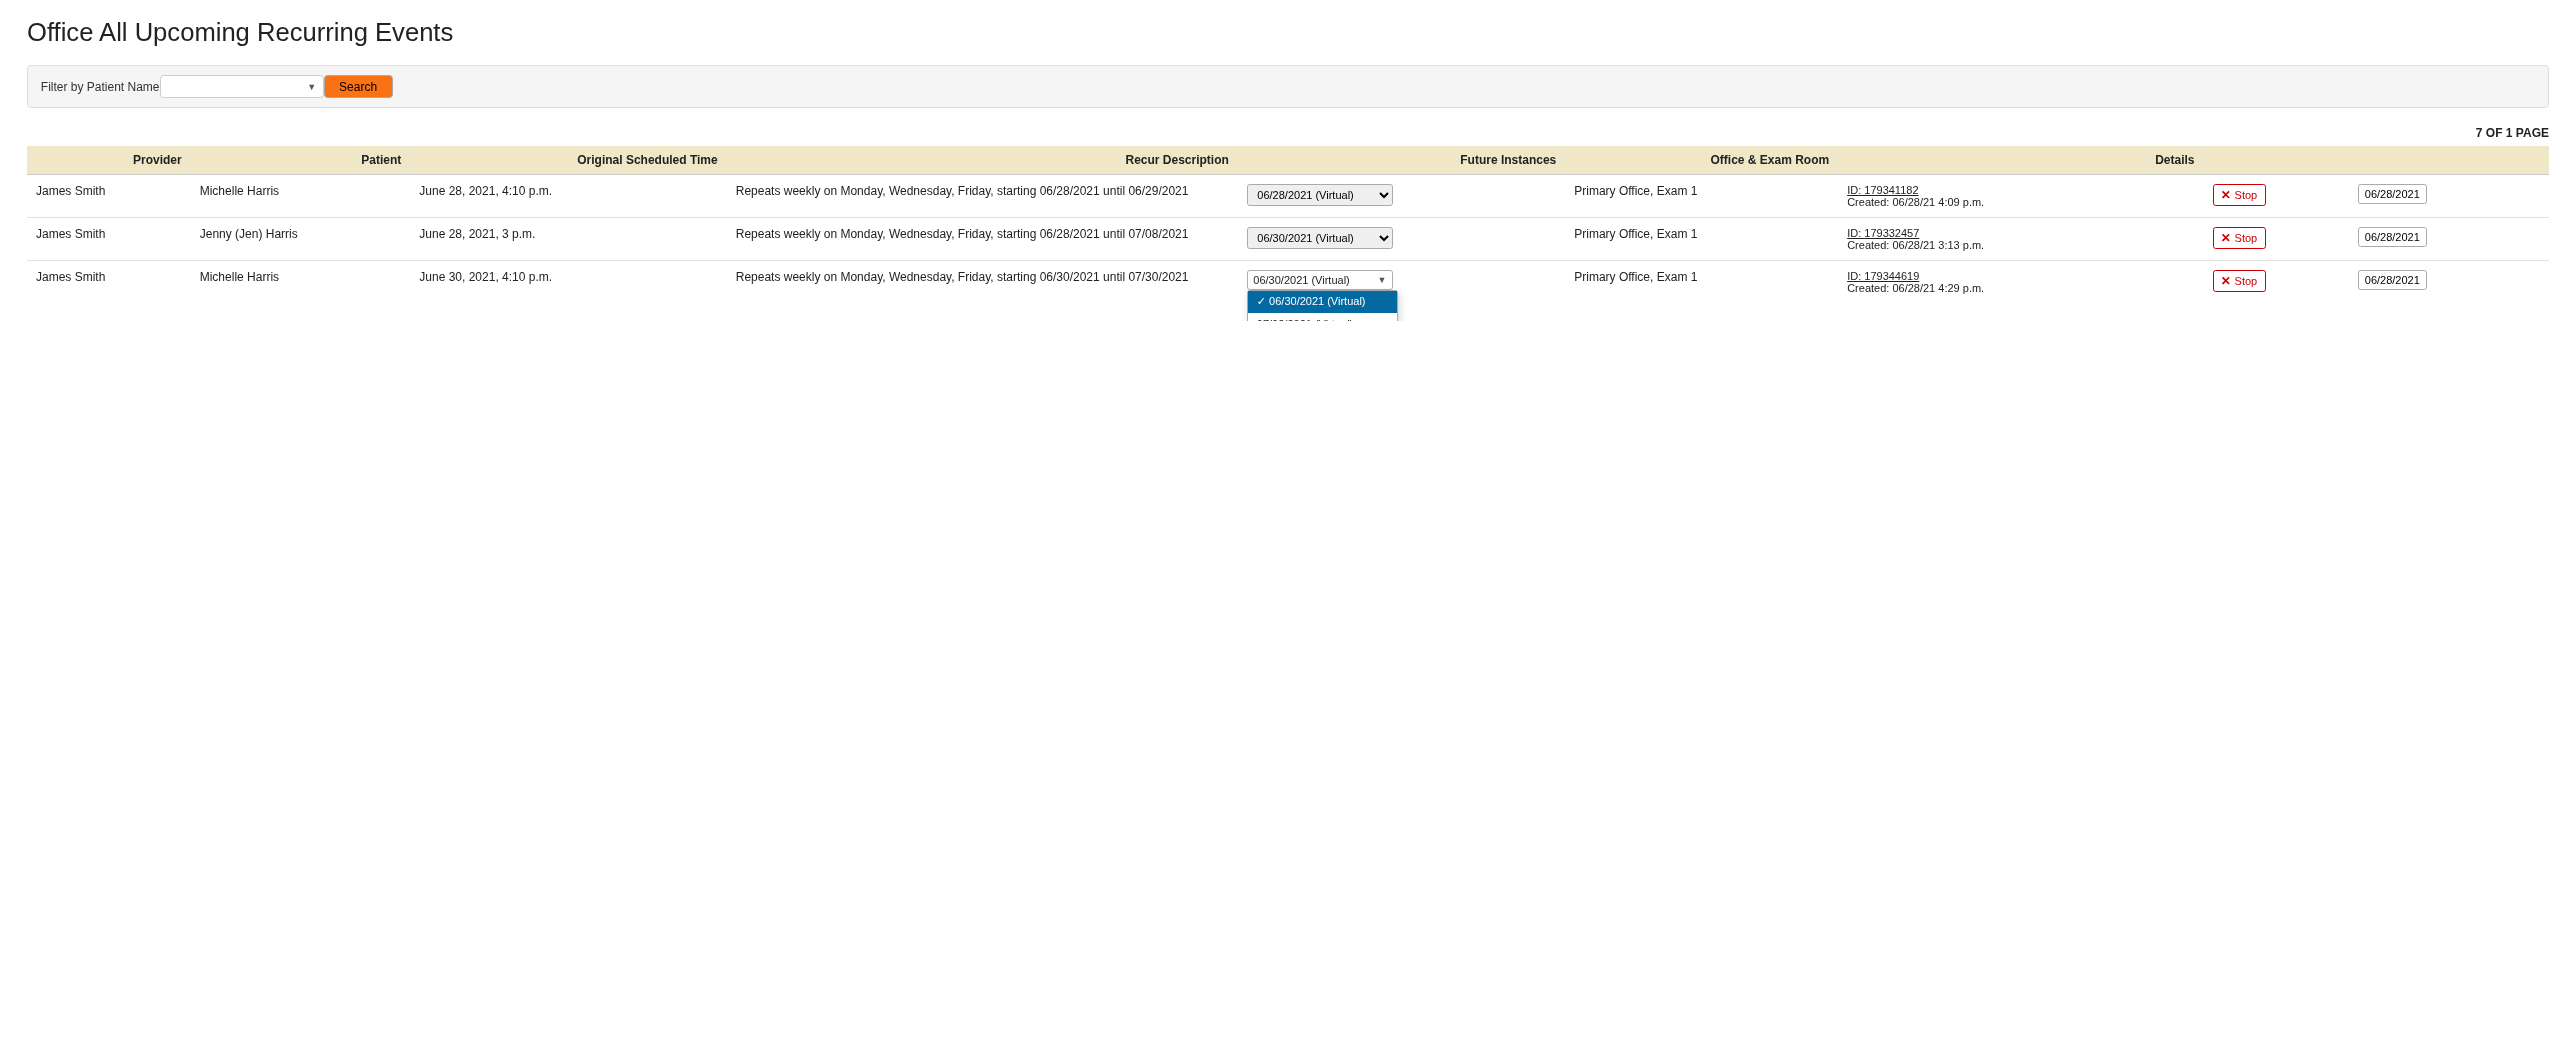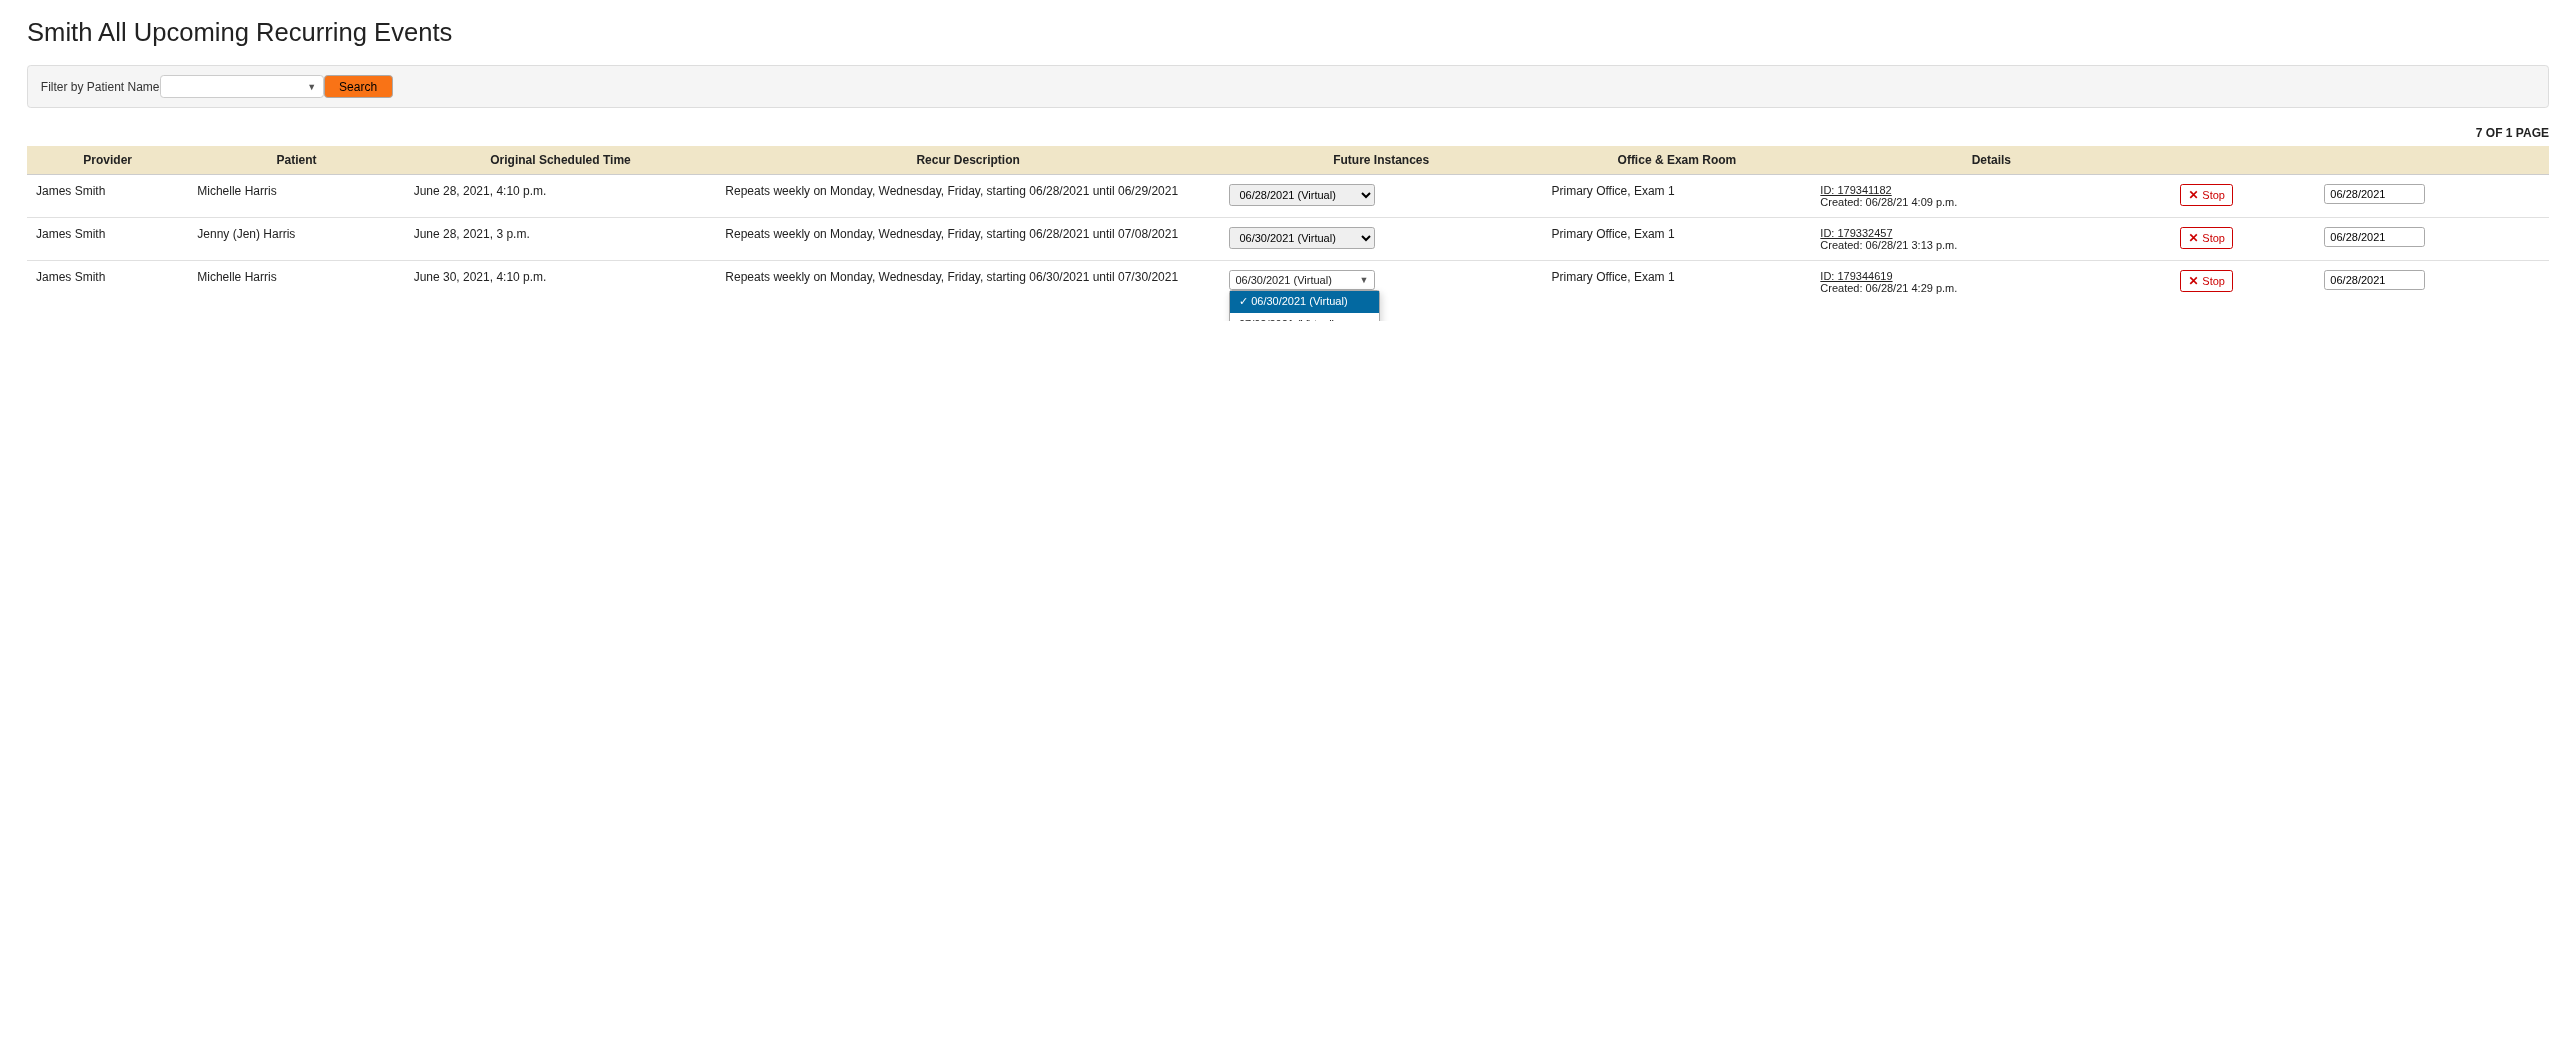--- a/index.html
+++ b/index.html
@@ -71,21 +71,21 @@
       color: #222;
     }
     table {
       width: 100%;
       border-collapse: collapse;
     }
     thead tr {
       background: #f0e6c8;
     }
     thead th {
-      text-align: center;
+      text-align: right;
       padding: 7.3px 9px;
       font-size: 12px;
       font-weight: bold;
       border-bottom: 1.8px solid #ccc;
       white-space: nowrap;
     }
     tbody tr {
       border-bottom: 0.9px solid #e0e0e0;
     }
     tbody tr:last-child {
@@ -135,21 +135,21 @@
       font-size: 11px;
       width: 146px;
       cursor: pointer;
     }
 
     .date-input {
       border: 0.9px solid #aaa;
       border-radius: 2.7px;
       padding: 2.7px 5.5px;
       font-size: 11px;
-      width: 101px;
+      width: 69px;
     }
 
     
     .dropdown-overlay {
       position: relative;
       display: inline-block;
     }
     .dropdown-list {
       position: absolute;
       top: 100%;
@@ -181,21 +181,21 @@
       width: 146px;
       cursor: pointer;
       background: #fff;
       justify-content: space-between;
     }
     .future-row3 .arrow { font-size: 9px; color: #555; }
   </style>
 </head>
 <body>
 
-<h1>Smith All Upcoming Recurring Events</h1>
+<h1>Office All Upcoming Recurring Events</h1>
 
 <div class="filter-bar">
   <span class="filter-label">Filter by Patient Name</span>
   <div class="select-wrapper">
     <select class="filter-select">
       <option value=""></option>
     </select>
   </div>
   <button class="search-btn">Search</button>
 </div>

